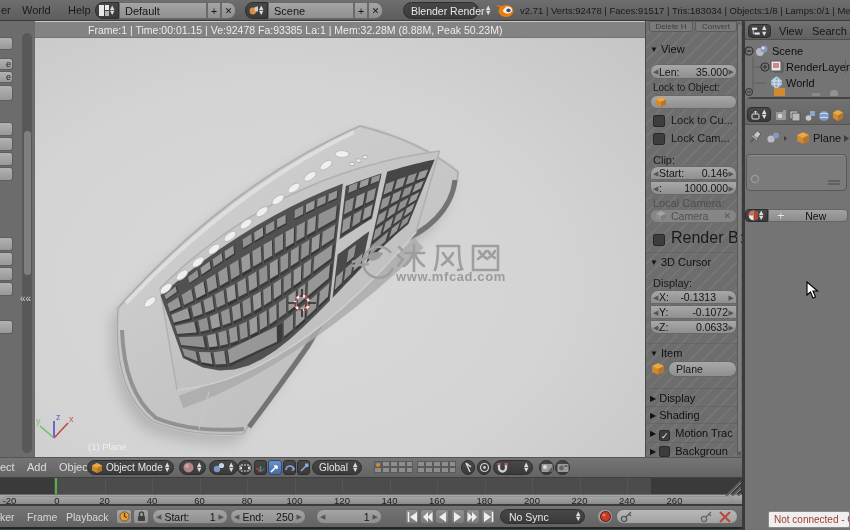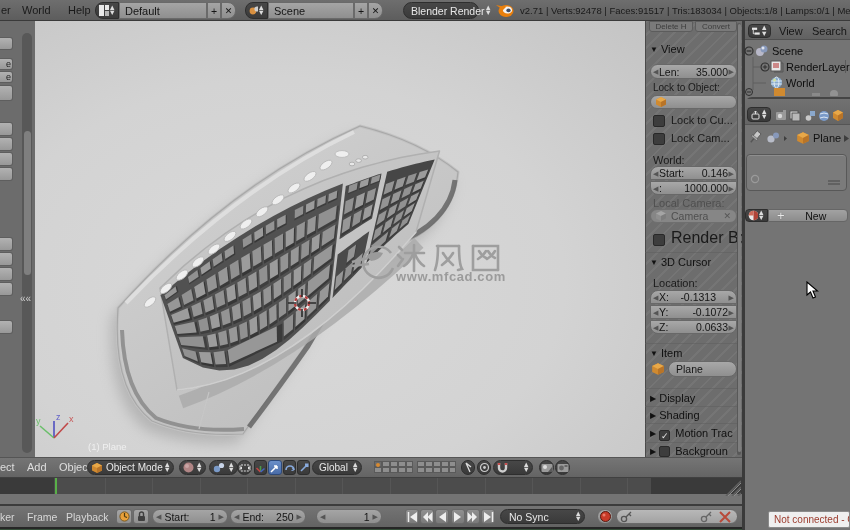--- a/index.html
+++ b/index.html
@@ -312,20 +312,23 @@
 <g stroke-width="1.6" fill="none">
         <path d="M 54 438 L 54 421" stroke="#5050c0"></path>
         <path d="M 54 438 L 40 426" stroke="#6abf6a"></path>
         <path d="M 54 438 L 68 423" stroke="#c04848"></path>
         <text x="56" y="420" fill="#6060c8" font-size="9">z</text>
         <text x="36" y="424" fill="#6abf6a" font-size="9">y</text>
         <text x="69" y="422" fill="#c85858" font-size="9">x</text>
       </g>
 <text x="88" y="450" fill="#ffffff" opacity="0.65" font-size="9.5" font-family="Liberation Sans, sans-serif">(1) Plane</text>
 </svg>
+<div class="abs" style="left:35px;top:22px;width:610px;height:16px;background:#838383;border-bottom:1px solid #747474;color:#ececec;font-size:11px">
+<span style="position:absolute;left:53px;top:2px;white-space:nowrap;font-size:10.5px">Frame:1 | Time:00:01.15 | Ve:92478 Fa:93385 La:1 | Mem:32.28M (8.88M, Peak 50.23M)</span>
+    </div>
 <div class="abs" style="left:0;top:21px;width:35px;height:436px;background:#6c6c6c;overflow:hidden">
 <div class="abs" style="left:22px;top:12px;width:10px;height:420px;background:#585858;border-radius:5px"></div>
 <div class="abs" style="left:23.5px;top:110px;width:7px;height:144px;background:#7f7f7f;border-radius:4px"></div>
 <div class="abs" style="left:20px;top:272px;color:#cfcfcf;font-size:10px">««</div>
 <div class="abs" style="left:0;top:16px;width:13px;height:13px;background:linear-gradient(#b2b2b2,#989898);border:1px solid #5e5e5e;border-left:none;border-radius:0 3px 3px 0;color:#222;font-size:9px;text-align:right;padding-right:1px;line-height:11px"></div>
       <div class="abs" style="left:0;top:37px;width:13px;height:12px;background:linear-gradient(#b2b2b2,#989898);border:1px solid #5e5e5e;border-left:none;border-radius:0 3px 3px 0;color:#222;font-size:9px;text-align:right;padding-right:1px;line-height:10px">e</div>
       <div class="abs" style="left:0;top:50px;width:13px;height:12px;background:linear-gradient(#b2b2b2,#989898);border:1px solid #5e5e5e;border-left:none;border-radius:0 3px 3px 0;color:#222;font-size:9px;text-align:right;padding-right:1px;line-height:10px">e</div>
       <div class="abs" style="left:0;top:64px;width:13px;height:16px;background:linear-gradient(#b2b2b2,#989898);border:1px solid #5e5e5e;border-left:none;border-radius:0 3px 3px 0;color:#222;font-size:9px;text-align:right;padding-right:1px;line-height:14px"></div>
       <div class="abs" style="left:0;top:101px;width:13px;height:14px;background:linear-gradient(#b2b2b2,#989898);border:1px solid #5e5e5e;border-left:none;border-radius:0 3px 3px 0;color:#222;font-size:9px;text-align:right;padding-right:1px;line-height:12px"></div>
       <div class="abs" style="left:0;top:116px;width:13px;height:14px;background:linear-gradient(#b2b2b2,#989898);border:1px solid #5e5e5e;border-left:none;border-radius:0 3px 3px 0;color:#222;font-size:9px;text-align:right;padding-right:1px;line-height:12px"></div>
@@ -387,21 +390,21 @@
 <div class="abs" style="left:653px;top:82px;color:#1a1a1a;font-size:10px">Lock to Object:</div>
 <div class="abs" style="left:650px;top:95px;width:87px;height:14px;background:linear-gradient(#a8a8a8,#8f8f8f);border:1px solid #686868;border-radius:8px;display:flex;align-items:center;padding-left:4px">
       <svg width="12" height="12" viewBox="0 0 12 12">
         <path d="M6 1 L11 3.5 L11 8.5 L6 11 L1 8.5 L1 3.5 Z" fill="#d08a30"></path>
         <path d="M6 1 L11 3.5 L6 6 L1 3.5 Z" fill="#e8a848"></path>
         <path d="M6 6 L11 3.5 L11 8.5 L6 11 Z" fill="#b87428"></path>
       </svg>
     </div>
 <div class="abs" style="left:653px;top:114px;color:#1a1a1a;font-size:11px"><span style="display:inline-block;width:12px;height:12px;background:#3d3d3d;border:1px solid #282828;border-radius:2px;vertical-align:-3px;margin-right:6px"></span>Lock to Cu...</div>
 <div class="abs" style="left:653px;top:132px;color:#1a1a1a;font-size:11px"><span style="display:inline-block;width:12px;height:12px;background:#3d3d3d;border:1px solid #282828;border-radius:2px;vertical-align:-3px;margin-right:6px"></span>Lock Cam...</div>
-<div class="abs" style="left:653px;top:154px;color:#1a1a1a;font-size:11px">World:</div>
+<div class="abs" style="left:653px;top:154px;color:#1a1a1a;font-size:11px">Clip:</div>
 <div class="abs" style="left:650px;top:166px;width:87px;height:14px;background:linear-gradient(#a8a8a8,#8f8f8f);border:1px solid #686868;border-radius:8px 8px 0 0;color:#151515;font-size:10.5px;display:flex;align-items:center;position:absolute">
       <span style="position:absolute;left:2px;top:3px;font-size:7px;color:#555">◀</span>
       <span style="margin-left:8px">Start:</span>
       <span style="margin-left:auto;margin-right:8px">0.146</span>
       <span style="position:absolute;right:2px;top:3px;font-size:7px;color:#555">▶</span>
     </div>
 <div class="abs" style="left:650px;top:181px;width:87px;height:14px;background:linear-gradient(#a8a8a8,#8f8f8f);border:1px solid #686868;border-radius:0 0 8px 8px;color:#151515;font-size:10.5px;display:flex;align-items:center;position:absolute">
       <span style="position:absolute;left:2px;top:3px;font-size:7px;color:#555">◀</span>
       <span style="margin-left:8px">:</span>
       <span style="margin-left:auto;margin-right:8px">1000.000</span>
@@ -413,21 +416,21 @@
         <path d="M6 1 L11 3.5 L11 8.5 L6 11 L1 8.5 L1 3.5 Z" fill="#8f8f8f"></path>
         <path d="M6 1 L11 3.5 L6 6 L1 3.5 Z" fill="#a5a5a5"></path>
         <path d="M6 6 L11 3.5 L11 8.5 L6 11 Z" fill="#7d7d7d"></path>
       </svg>
       <span style="margin-left:4px">Camera</span>
       <span style="margin-left:auto;margin-right:5px;font-size:9px;color:#555">✕</span>
     </div>
 <div class="abs" style="left:653px;top:229px;color:#1a1a1a;font-size:16px"><span style="display:inline-block;width:12px;height:12px;background:#3d3d3d;border:1px solid #282828;border-radius:2px;vertical-align:-3px;margin-right:6px"></span>Render Bo...</div>
 <div class="abs" style="left:645px;top:252px;width:95px;height:1px;background:#5f5f5f;opacity:0.55"></div>
 <div class="abs" style="left:650px;top:256px;color:#111;font-size:11px"><span style="font-size:8px;vertical-align:1px">▼</span>&nbsp;3D Cursor</div>
-<div class="abs" style="left:653px;top:277px;color:#1a1a1a;font-size:11px">Location:</div>
+<div class="abs" style="left:653px;top:277px;color:#1a1a1a;font-size:11px">Display:</div>
 <div class="abs" style="left:650px;top:290px;width:87px;height:14px;background:linear-gradient(#a8a8a8,#8f8f8f);border:1px solid #686868;border-radius:8px 8px 0 0;color:#151515;font-size:10.5px;display:flex;align-items:center;position:absolute">
       <span style="position:absolute;left:2px;top:3px;font-size:7px;color:#555">◀</span>
       <span style="margin-left:8px">X:</span>
       <span style="margin-left:auto;margin-right:20px">-0.1313</span>
       <span style="position:absolute;right:2px;top:3px;font-size:7px;color:#555">▶</span>
     </div>
 <div class="abs" style="left:650px;top:305px;width:87px;height:14px;background:linear-gradient(#a8a8a8,#8f8f8f);border:1px solid #686868;border-radius:0;color:#151515;font-size:10.5px;display:flex;align-items:center;position:absolute">
       <span style="position:absolute;left:2px;top:3px;font-size:7px;color:#555">◀</span>
       <span style="margin-left:8px">Y:</span>
       <span style="margin-left:auto;margin-right:8px">-0.1072</span>
@@ -582,20 +585,38 @@
       <div class="abs" style="left:294.5px;top:0;width:1px;height:16px;background:#565656"></div>
       <div class="abs" style="left:342.0px;top:0;width:1px;height:16px;background:#565656"></div>
       <div class="abs" style="left:389.5px;top:0;width:1px;height:16px;background:#565656"></div>
       <div class="abs" style="left:437.0px;top:0;width:1px;height:16px;background:#565656"></div>
       <div class="abs" style="left:484.5px;top:0;width:1px;height:16px;background:#565656"></div>
       <div class="abs" style="left:532.0px;top:0;width:1px;height:16px;background:#565656"></div>
       <div class="abs" style="left:579.5px;top:0;width:1px;height:16px;background:#565656"></div>
       <div class="abs" style="left:627.0px;top:0;width:1px;height:16px;background:#565656"></div>
   <div class="abs" style="left:54.5px;top:0;width:2.5px;height:16px;background:#59b048"></div>
 </div>
+<div class="abs" style="left:0;top:494px;width:742px;height:10px;background:linear-gradient(#ababab,#8d8d8d);overflow:hidden;border-top:1px solid #6a6a6a">
+  <div class="abs" style="left:2px;top:1px;width:731px;height:8px;border:1px solid #888888;border-radius:5px;opacity:0.6"></div>
+  <div class="abs" style="left:-4.5px;top:1px;width:28px;text-align:center;color:#1e1e1e;font-size:9.5px;line-height:10px">-20</div>
+      <div class="abs" style="left:43.0px;top:1px;width:28px;text-align:center;color:#1e1e1e;font-size:9.5px;line-height:10px">0</div>
+      <div class="abs" style="left:90.5px;top:1px;width:28px;text-align:center;color:#1e1e1e;font-size:9.5px;line-height:10px">20</div>
+      <div class="abs" style="left:138.0px;top:1px;width:28px;text-align:center;color:#1e1e1e;font-size:9.5px;line-height:10px">40</div>
+      <div class="abs" style="left:185.5px;top:1px;width:28px;text-align:center;color:#1e1e1e;font-size:9.5px;line-height:10px">60</div>
+      <div class="abs" style="left:233.0px;top:1px;width:28px;text-align:center;color:#1e1e1e;font-size:9.5px;line-height:10px">80</div>
+      <div class="abs" style="left:280.5px;top:1px;width:28px;text-align:center;color:#1e1e1e;font-size:9.5px;line-height:10px">100</div>
+      <div class="abs" style="left:328.0px;top:1px;width:28px;text-align:center;color:#1e1e1e;font-size:9.5px;line-height:10px">120</div>
+      <div class="abs" style="left:375.5px;top:1px;width:28px;text-align:center;color:#1e1e1e;font-size:9.5px;line-height:10px">140</div>
+      <div class="abs" style="left:423.0px;top:1px;width:28px;text-align:center;color:#1e1e1e;font-size:9.5px;line-height:10px">160</div>
+      <div class="abs" style="left:470.5px;top:1px;width:28px;text-align:center;color:#1e1e1e;font-size:9.5px;line-height:10px">180</div>
+      <div class="abs" style="left:518.0px;top:1px;width:28px;text-align:center;color:#1e1e1e;font-size:9.5px;line-height:10px">200</div>
+      <div class="abs" style="left:565.5px;top:1px;width:28px;text-align:center;color:#1e1e1e;font-size:9.5px;line-height:10px">220</div>
+      <div class="abs" style="left:613.0px;top:1px;width:28px;text-align:center;color:#1e1e1e;font-size:9.5px;line-height:10px">240</div>
+      <div class="abs" style="left:660.5px;top:1px;width:28px;text-align:center;color:#1e1e1e;font-size:9.5px;line-height:10px">260</div>
+</div>
 <div class="abs" style="left:0;top:504px;width:742px;height:2px;background:#3c3c3c"></div>
 <svg class="abs" style="left:720px;top:479px" width="21" height="17">
       <path d="M21 2 L6 17 M21 8 L12 17 M21 14 L18 17" stroke="#5f5f5f" stroke-width="1.6"></path>
       <path d="M21 4 L8 17 M21 10 L14 17" stroke="#8a8a8a" stroke-width="1"></path>
     </svg>
 <div class="abs" style="left:0;top:506px;width:742px;height:21px;background:linear-gradient(#747474,#636363);color:#d8d8d8;font-size:10.5px">
  <span class="abs" style="left:0;top:5px">ker</span>
       <span class="abs" style="left:27px;top:5px">Frame</span>
       <span class="abs" style="left:66px;top:5px">Playback</span>
 </div>

